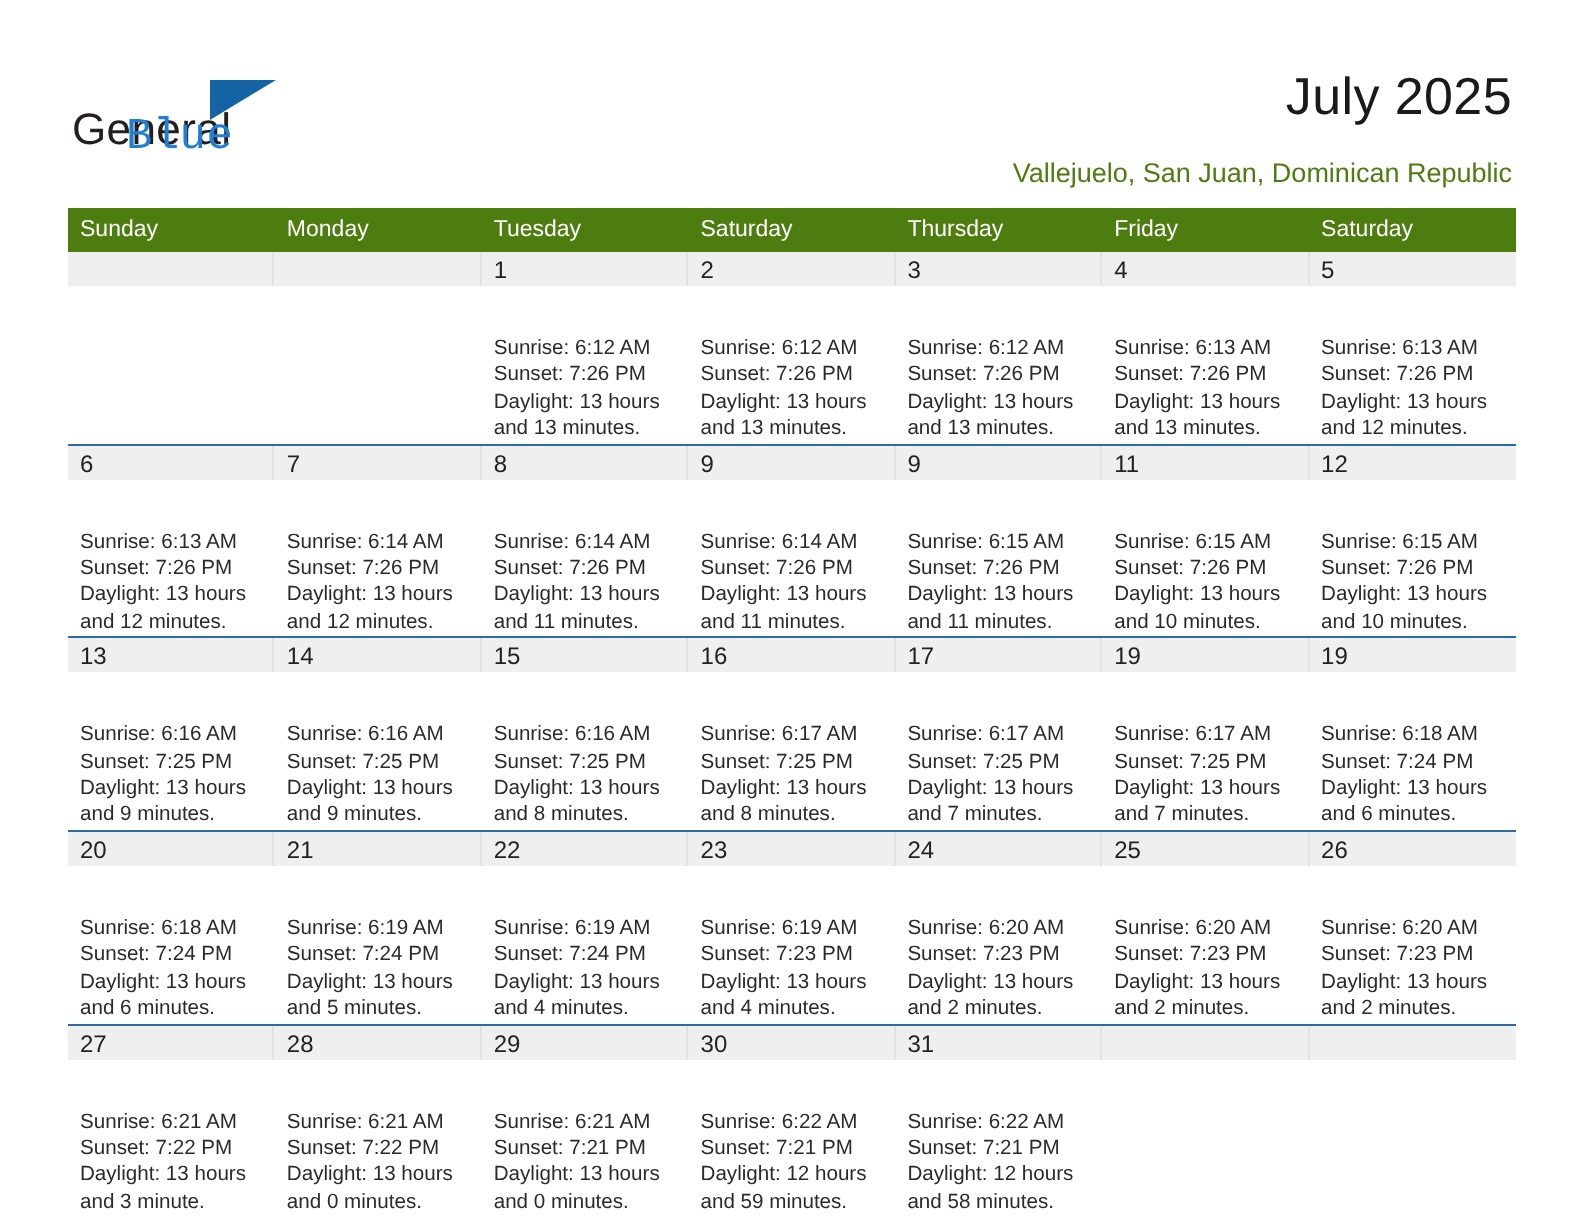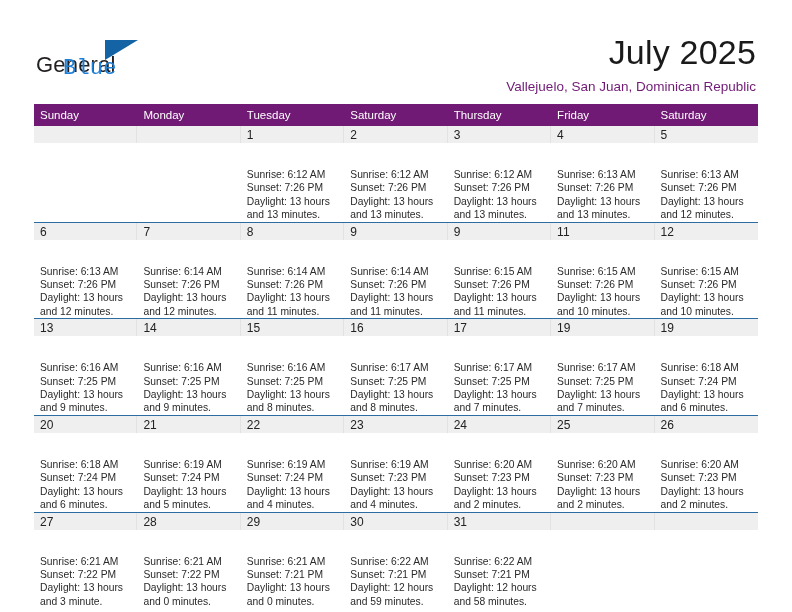--- a/index.html
+++ b/index.html
@@ -62,48 +62,48 @@
     width: 0;
     height: 0;
     border-left: 33px solid #1464a5;
     border-bottom: 20px solid transparent;
   }
 
   .title {
     position: absolute;
     right: 36px;
     top: 33px;
-    font-size: 34px;
+    font-size: 26px;
     font-weight: normal;
     color: #1a1a1a;
     text-align: right;
     letter-spacing: 0.2px;
   }
   .subtitle {
     position: absolute;
     right: 36px;
     top: 79px;
     font-size: 13.5px;
-    color: #701a75;
+    color: #4d7c0f;
     text-align: right;
   }
 
   
   .calendar {
     position: absolute;
     left: 34px;
     top: 104px;
     width: 724px;
     border-collapse: collapse;
     table-layout: fixed;
   }
   .calendar col { width: 103.43px; }
 
   thead th {
-    background: #701a75;
+    background: #4d7c0f;
     color: #ffffff;
     font-size: 11.5px;
     font-weight: normal;
     text-align: left;
     padding: 5px 0 5px 6px;
     height: 12px;
     border: none;
   }
 
   

